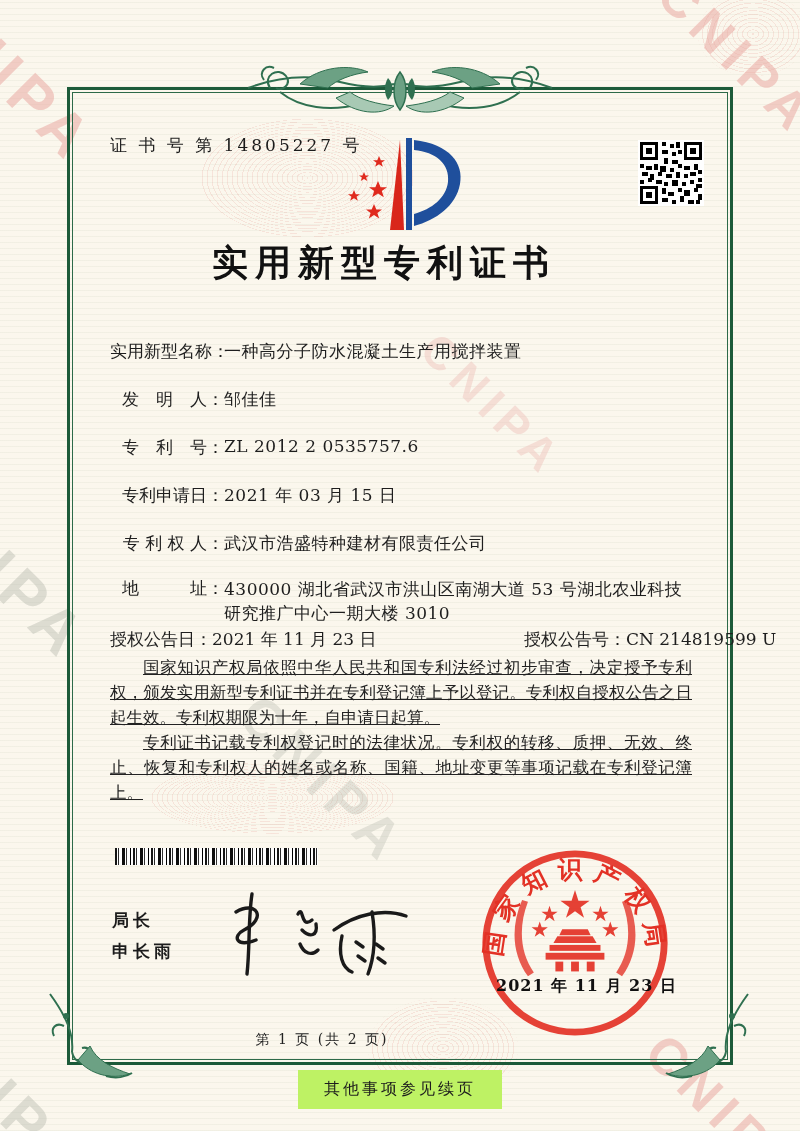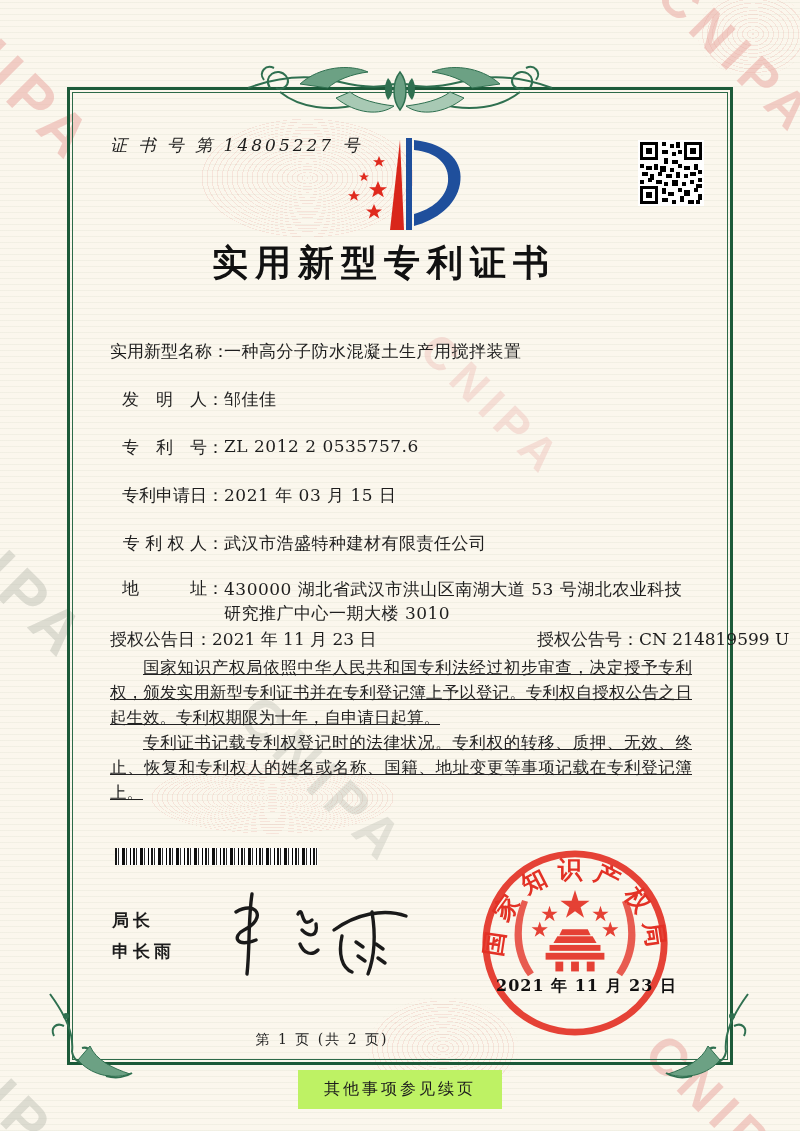--- a/index.html
+++ b/index.html
@@ -19,30 +19,30 @@
     pointer-events:none;white-space:nowrap;}
   .wm.pink{color:rgba(233,170,163,.55);}
   .wm.pink2{color:rgba(238,190,184,.45);}
   .wm.gray{color:rgba(183,187,176,.45);}
   
   .frame{position:absolute;left:67px;top:87px;width:660px;height:972px;
     border:3px solid #1c5a39;z-index:2;}
   .frame-inner{position:absolute;inset:2px;border:1px solid #2d6a49;}
   .ornament{position:absolute;z-index:2;pointer-events:none;}
   
-  .cert-no{position:absolute;left:110px;top:134px;z-index:3;font-size:17px;letter-spacing:3px;color:#1b1b1b;font-style:italic;}
+  .cert-no{position:absolute;left:110px;top:134px;z-index:3;font-size:17px;letter-spacing:3px;color:#1b1b1b;}
   .logo{position:absolute;left:332px;top:120px;z-index:3;}
   .qr{position:absolute;left:638px;top:140px;z-index:3;}
   .title{position:absolute;left:0;top:239px;width:768px;text-align:center;z-index:3;
     font-size:36px;font-weight:700;letter-spacing:7px;color:#111;}
   .row{position:absolute;left:110px;z-index:3;font-size:17px;color:#1e1e1e;}
   .f-label{display:inline-block;width:114px;white-space:pre;vertical-align:top;text-align:right;}
   .f-value{display:inline-block;vertical-align:top;letter-spacing:.5px;}
   .f-value.wrap{width:462px;line-height:24px;}
-  .grant-no{position:absolute;left:427px;top:0;white-space:nowrap;}
+  .grant-no{position:absolute;left:414px;top:0;white-space:nowrap;}
   .paras{position:absolute;left:110px;top:655px;width:582px;z-index:3;
     font-size:16.5px;line-height:25px;color:#222;text-align:justify;}
   .paras p{margin:0;text-indent:2em;text-decoration:underline;}
   .barcode{position:absolute;left:115px;top:848px;width:203px;height:17px;z-index:3;
     background:repeating-linear-gradient(90deg,
       #141414 0 2px,#fdfdfd 2px 3px,#2b2b2b 3px 4px,#fdfdfd 4px 7px,
       #0d0d0d 7px 10px,#fdfdfd 10px 11px,#333 11px 12px,#fdfdfd 12px 15px,
       #000 15px 16px,#fdfdfd 16px 18px);}
   .signer{position:absolute;left:112px;top:905px;z-index:3;
     font-family:"Liberation Sans","DejaVu Sans",sans-serif;font-size:17px;font-weight:600;

